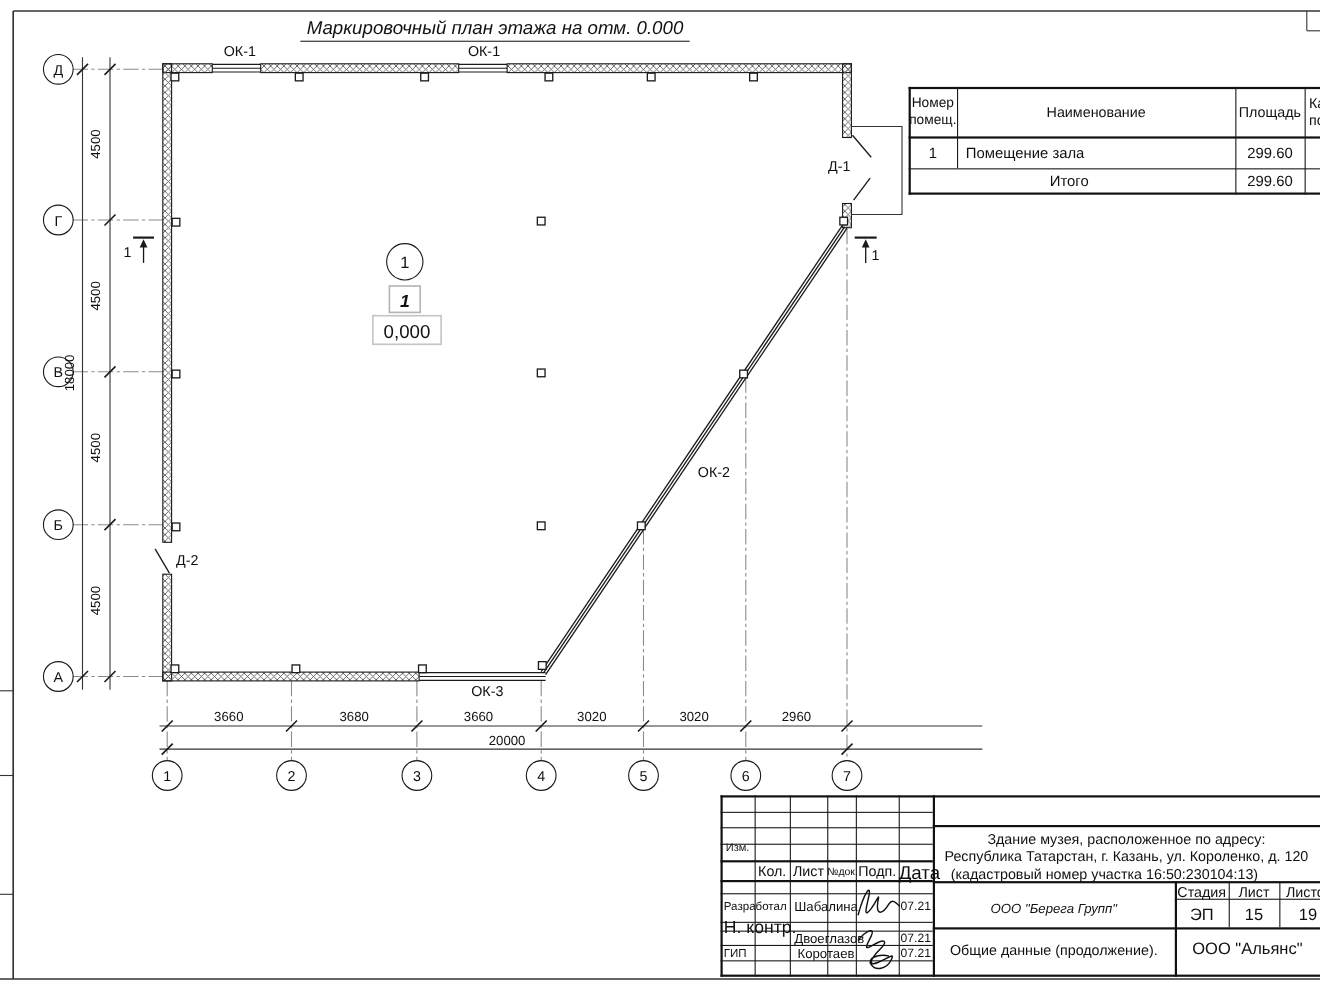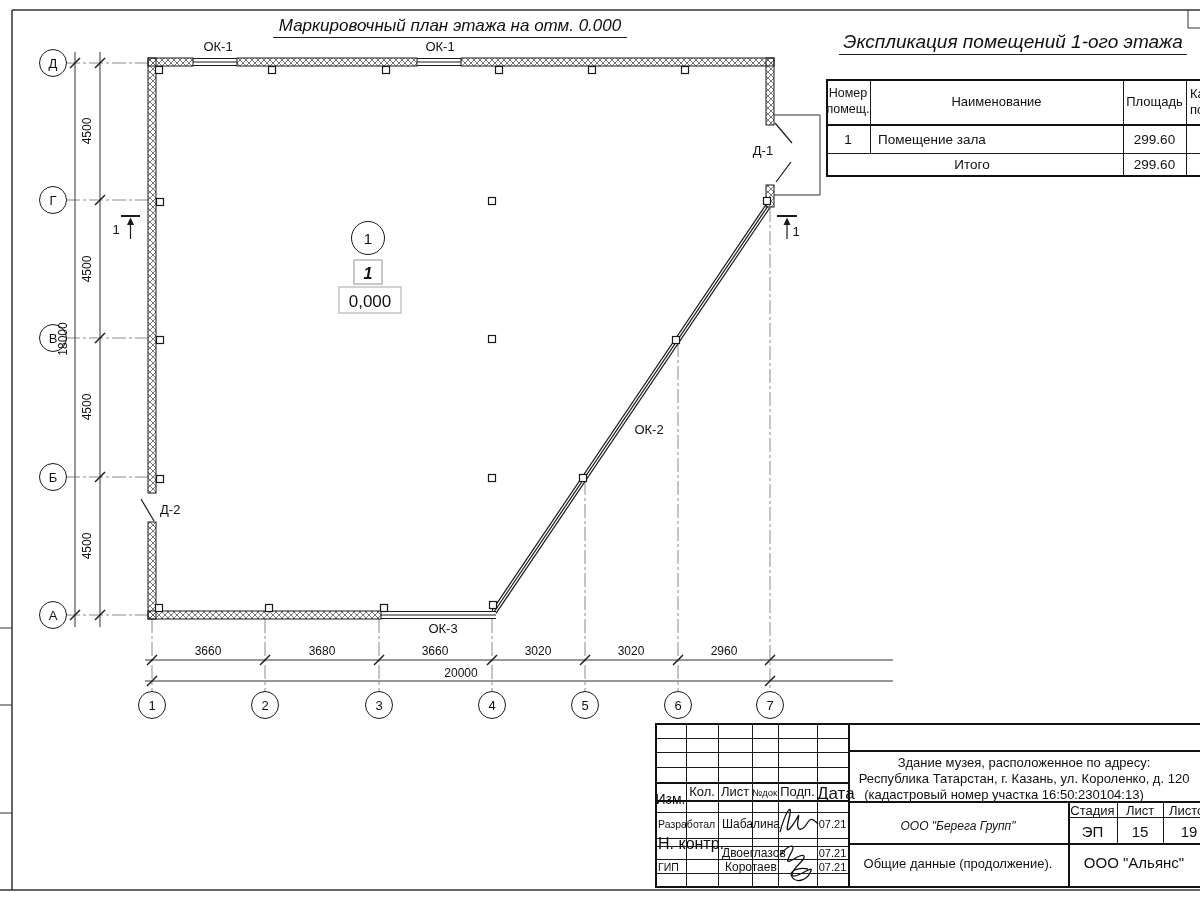--- a/index.html
+++ b/index.html
@@ -225,23 +225,20 @@
       <line x1="787" y1="239" x2="787" y2="222" stroke="#1a1a1a" stroke-width="1.2"></line>
       <polygon points="783.5,225 790.5,225 787,217.5" fill="#1a1a1a"></polygon>
       <text x="796" y="236" font-size="13" text-anchor="middle">1</text>
     </g>
   </svg>
 
   <div class="abs c" style="left:240;top:16px;left:240px;width:420px">
     <span class="titletxt">Маркировочный план этажа на отм. 0.000</span>
   </div>
 
-  <div class="abs c" style="left:826px;top:31px;width:374px">
-    <span class="expl-title">Экспликация помещений 1-ого этажа</span>
-  </div>
 
   <div class="abs" style="left:826px;top:79px;width:374px;height:98px">
 
     <div class="hline thick" style="left:0;top:0;width:374px;height:2px"></div>
     <div class="vline thick" style="left:0;top:0;height:98px;width:2px"></div>
     <div class="hline thick" style="left:0;top:96px;width:374px;height:2px"></div>
     <div class="hline thick" style="left:0;top:45px;width:374px;height:2px"></div>
     <div class="hline" style="left:0;top:74px;width:374px"></div>
     <div class="vline" style="left:44px;top:0;height:74px"></div>
     <div class="vline" style="left:297px;top:0;height:98px"></div>
@@ -287,21 +284,21 @@
     <div class="hline" style="left:0;top:150px;width:193px"></div>
 
     <div class="hline thick" style="left:193px;top:27px;width:352px;height:2px"></div>
     <div class="hline thick" style="left:193px;top:78px;width:352px;height:2px"></div>
     <div class="hline thick" style="left:193px;top:120px;width:352px;height:2px"></div>
     <div class="vline thick" style="left:413px;top:78px;height:87px;width:2px"></div>
     <div class="hline" style="left:413px;top:94px;width:132px"></div>
     <div class="vline" style="left:462px;top:78px;height:42px"></div>
     <div class="vline" style="left:508px;top:78px;height:42px"></div>
 
-    <div class="lbl c" style="left:0;top:68px;width:31px;font-size:14px">Изм.</div>
+    <div class="lbl c" style="left:0;top:43px;width:31px;font-size:10px">Изм.</div>
     <div class="lbl c" style="left:31px;top:61px;width:32px;font-size:13px">Кол.</div>
     <div class="lbl c" style="left:63px;top:61px;width:34px;font-size:13px">Лист</div>
     <div class="lbl c" style="left:97px;top:64px;width:26px;font-size:9.5px">№док.</div>
     <div class="lbl c" style="left:123px;top:61px;width:39px;font-size:13px">Подп.</div>
     <div class="lbl c" style="left:162px;top:61px;width:31px;font-size:17px">Дата</div>
 
     <div class="lbl" style="left:3px;top:95px;font-size:10.5px">Разработал</div>
     <div class="lbl" style="left:67px;top:94px;font-size:12px">Шабалина</div>
     <div class="lbl c" style="left:162px;top:95px;width:31px;font-size:11px">07.21</div>
     <div class="lbl" style="left:3px;top:112px;font-size:16px">Н. контр.</div>

